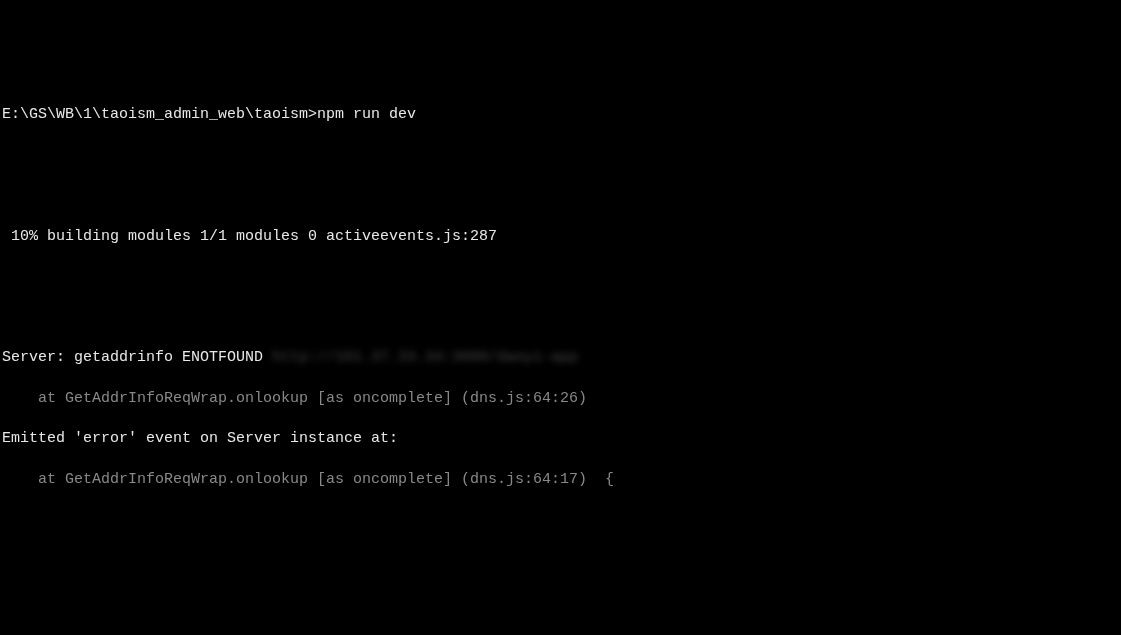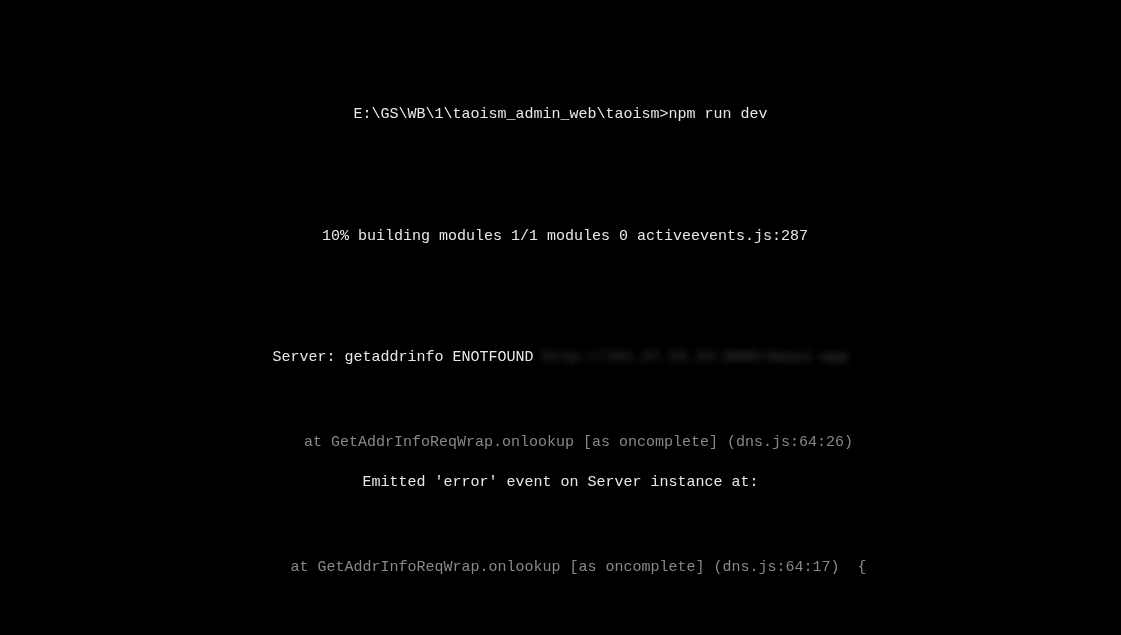--- a/index.html
+++ b/index.html
@@ -14,24 +14,23 @@
       font-size: 15px;
       line-height: 1.35;
       padding: 4px 2px;
       width: 1121px;
       height: 635px;
       overflow: hidden;
       white-space: pre;
     }
     .line {
       display: block;
-      text-align: center;
     }
     .white { color: #e8e8e8; }
-    .grey { color: #888888; margin-top: 44px; }
+    .grey { color: #888888; }
     .blurred {
       color: #444444;
       filter: blur(3px);
       display: inline-block;
     }
   </style>
 </head>
 <body>
 
 

